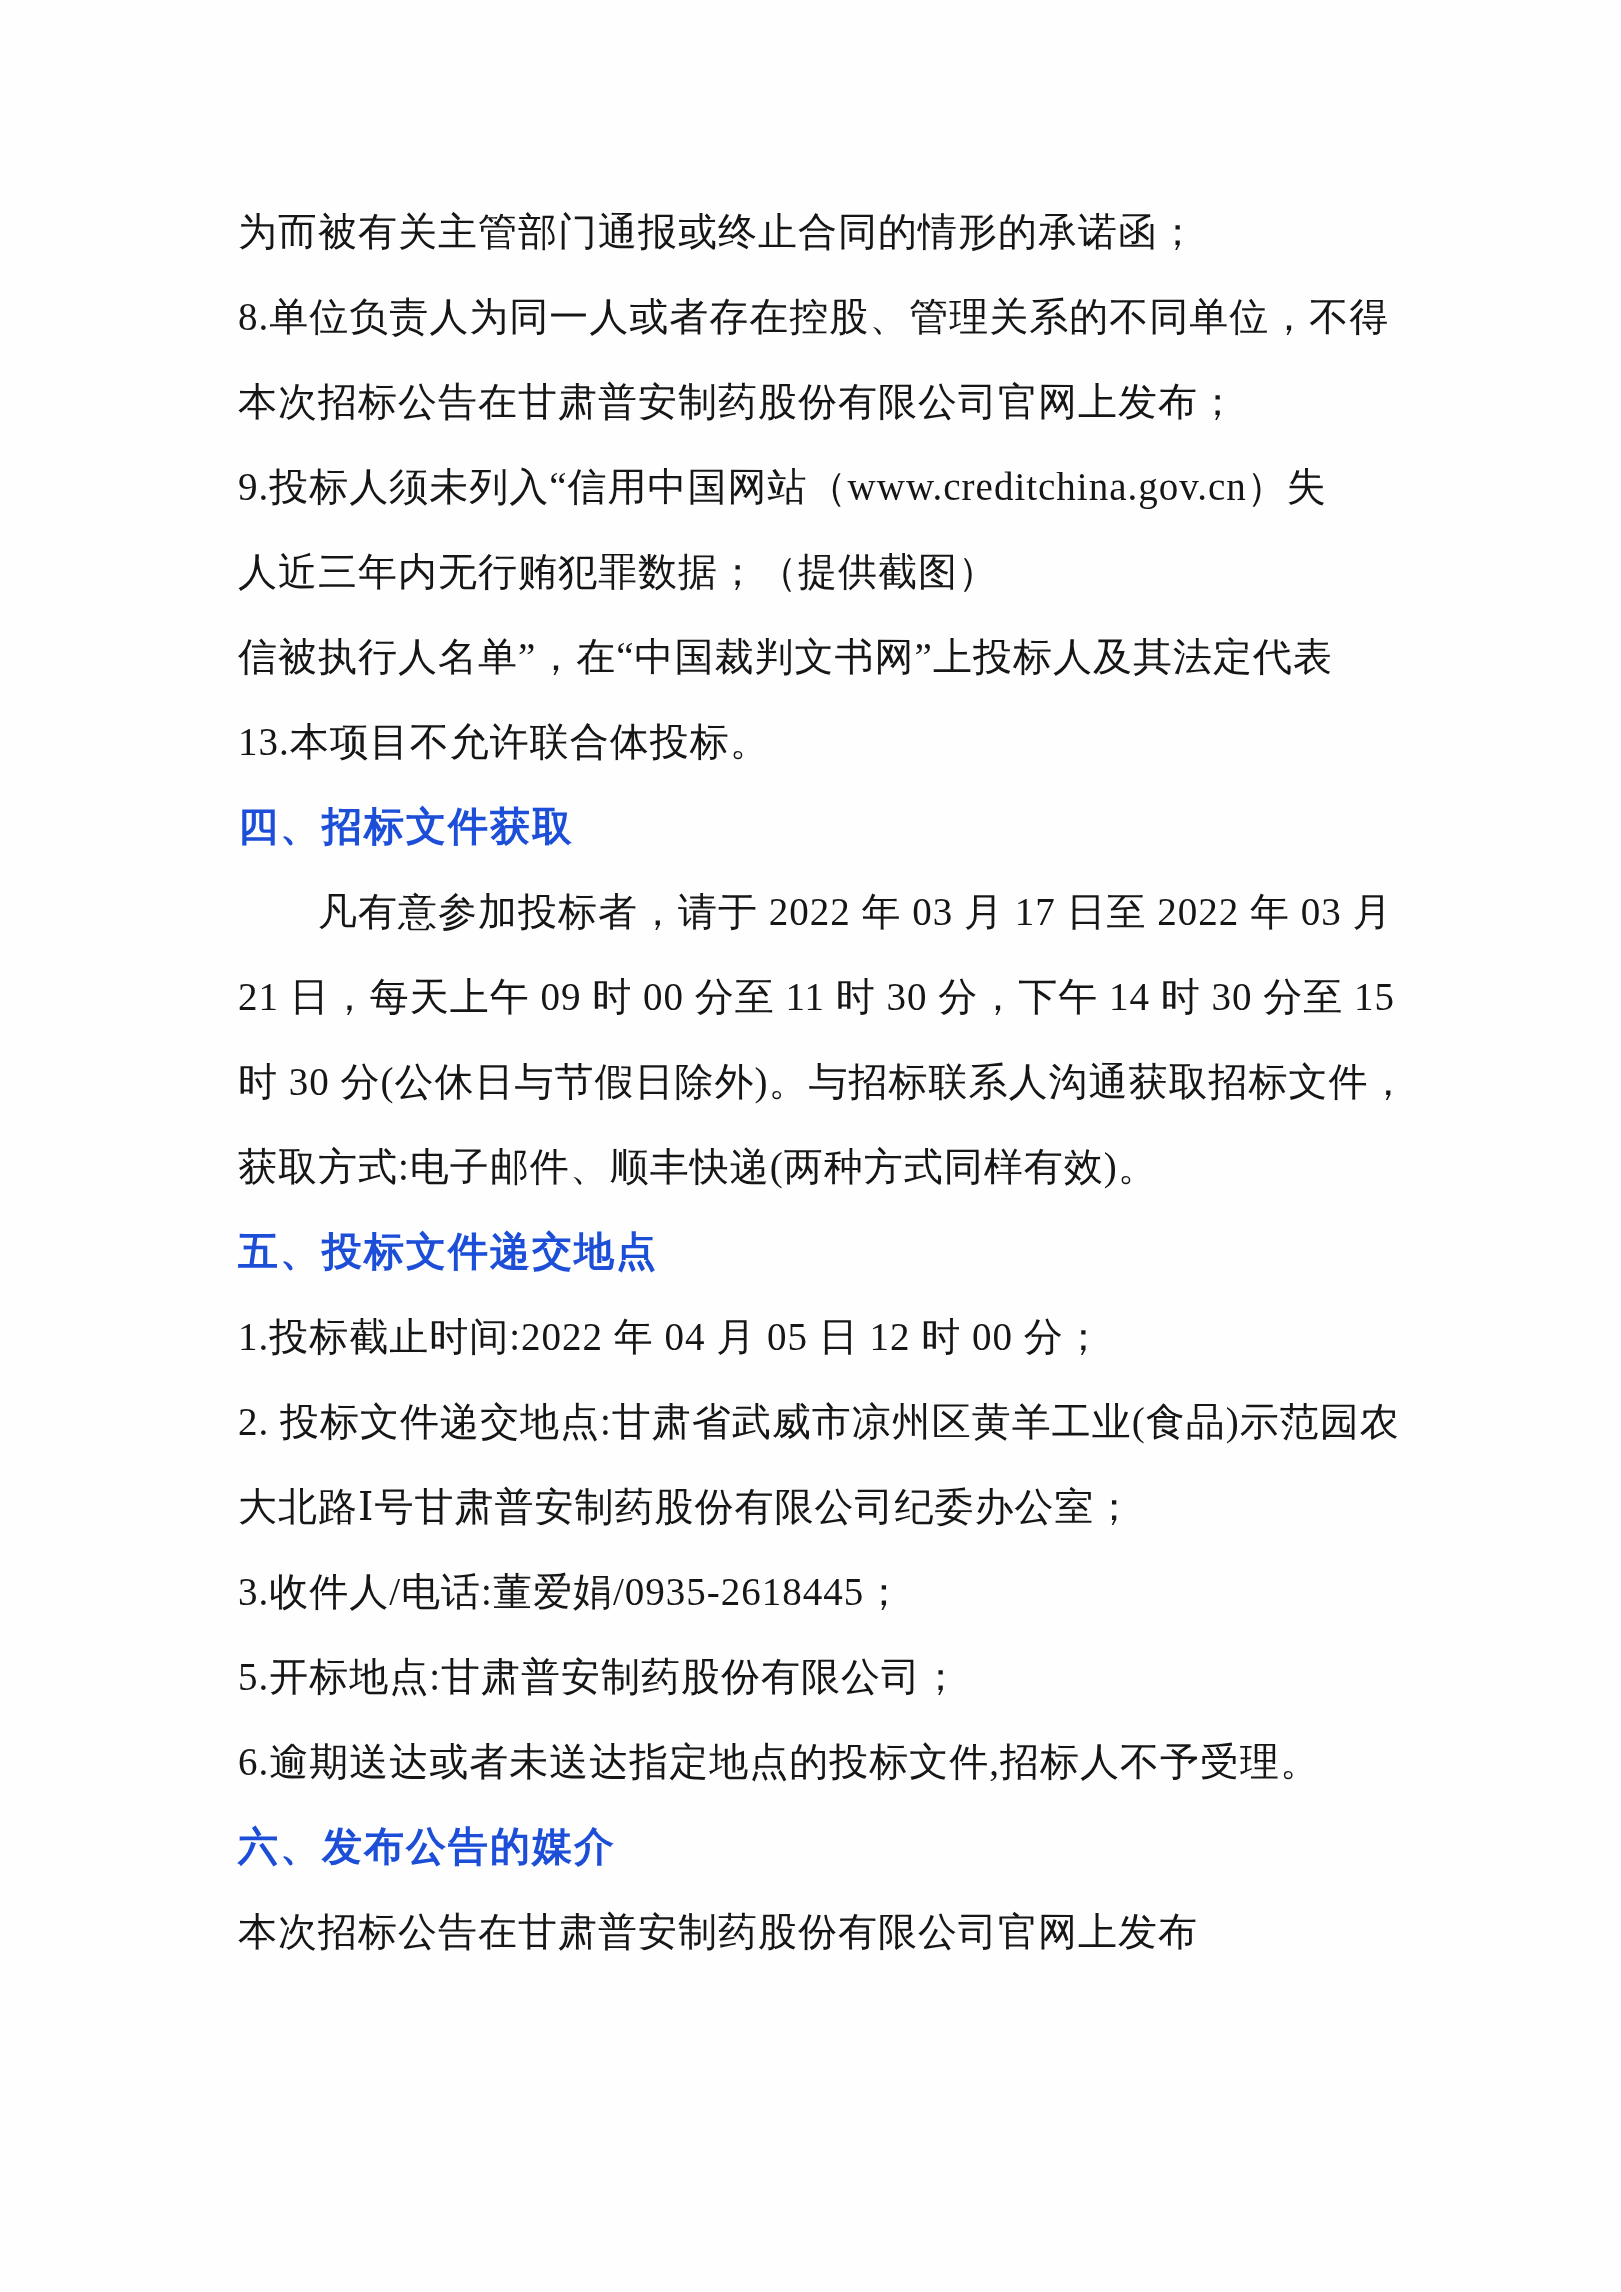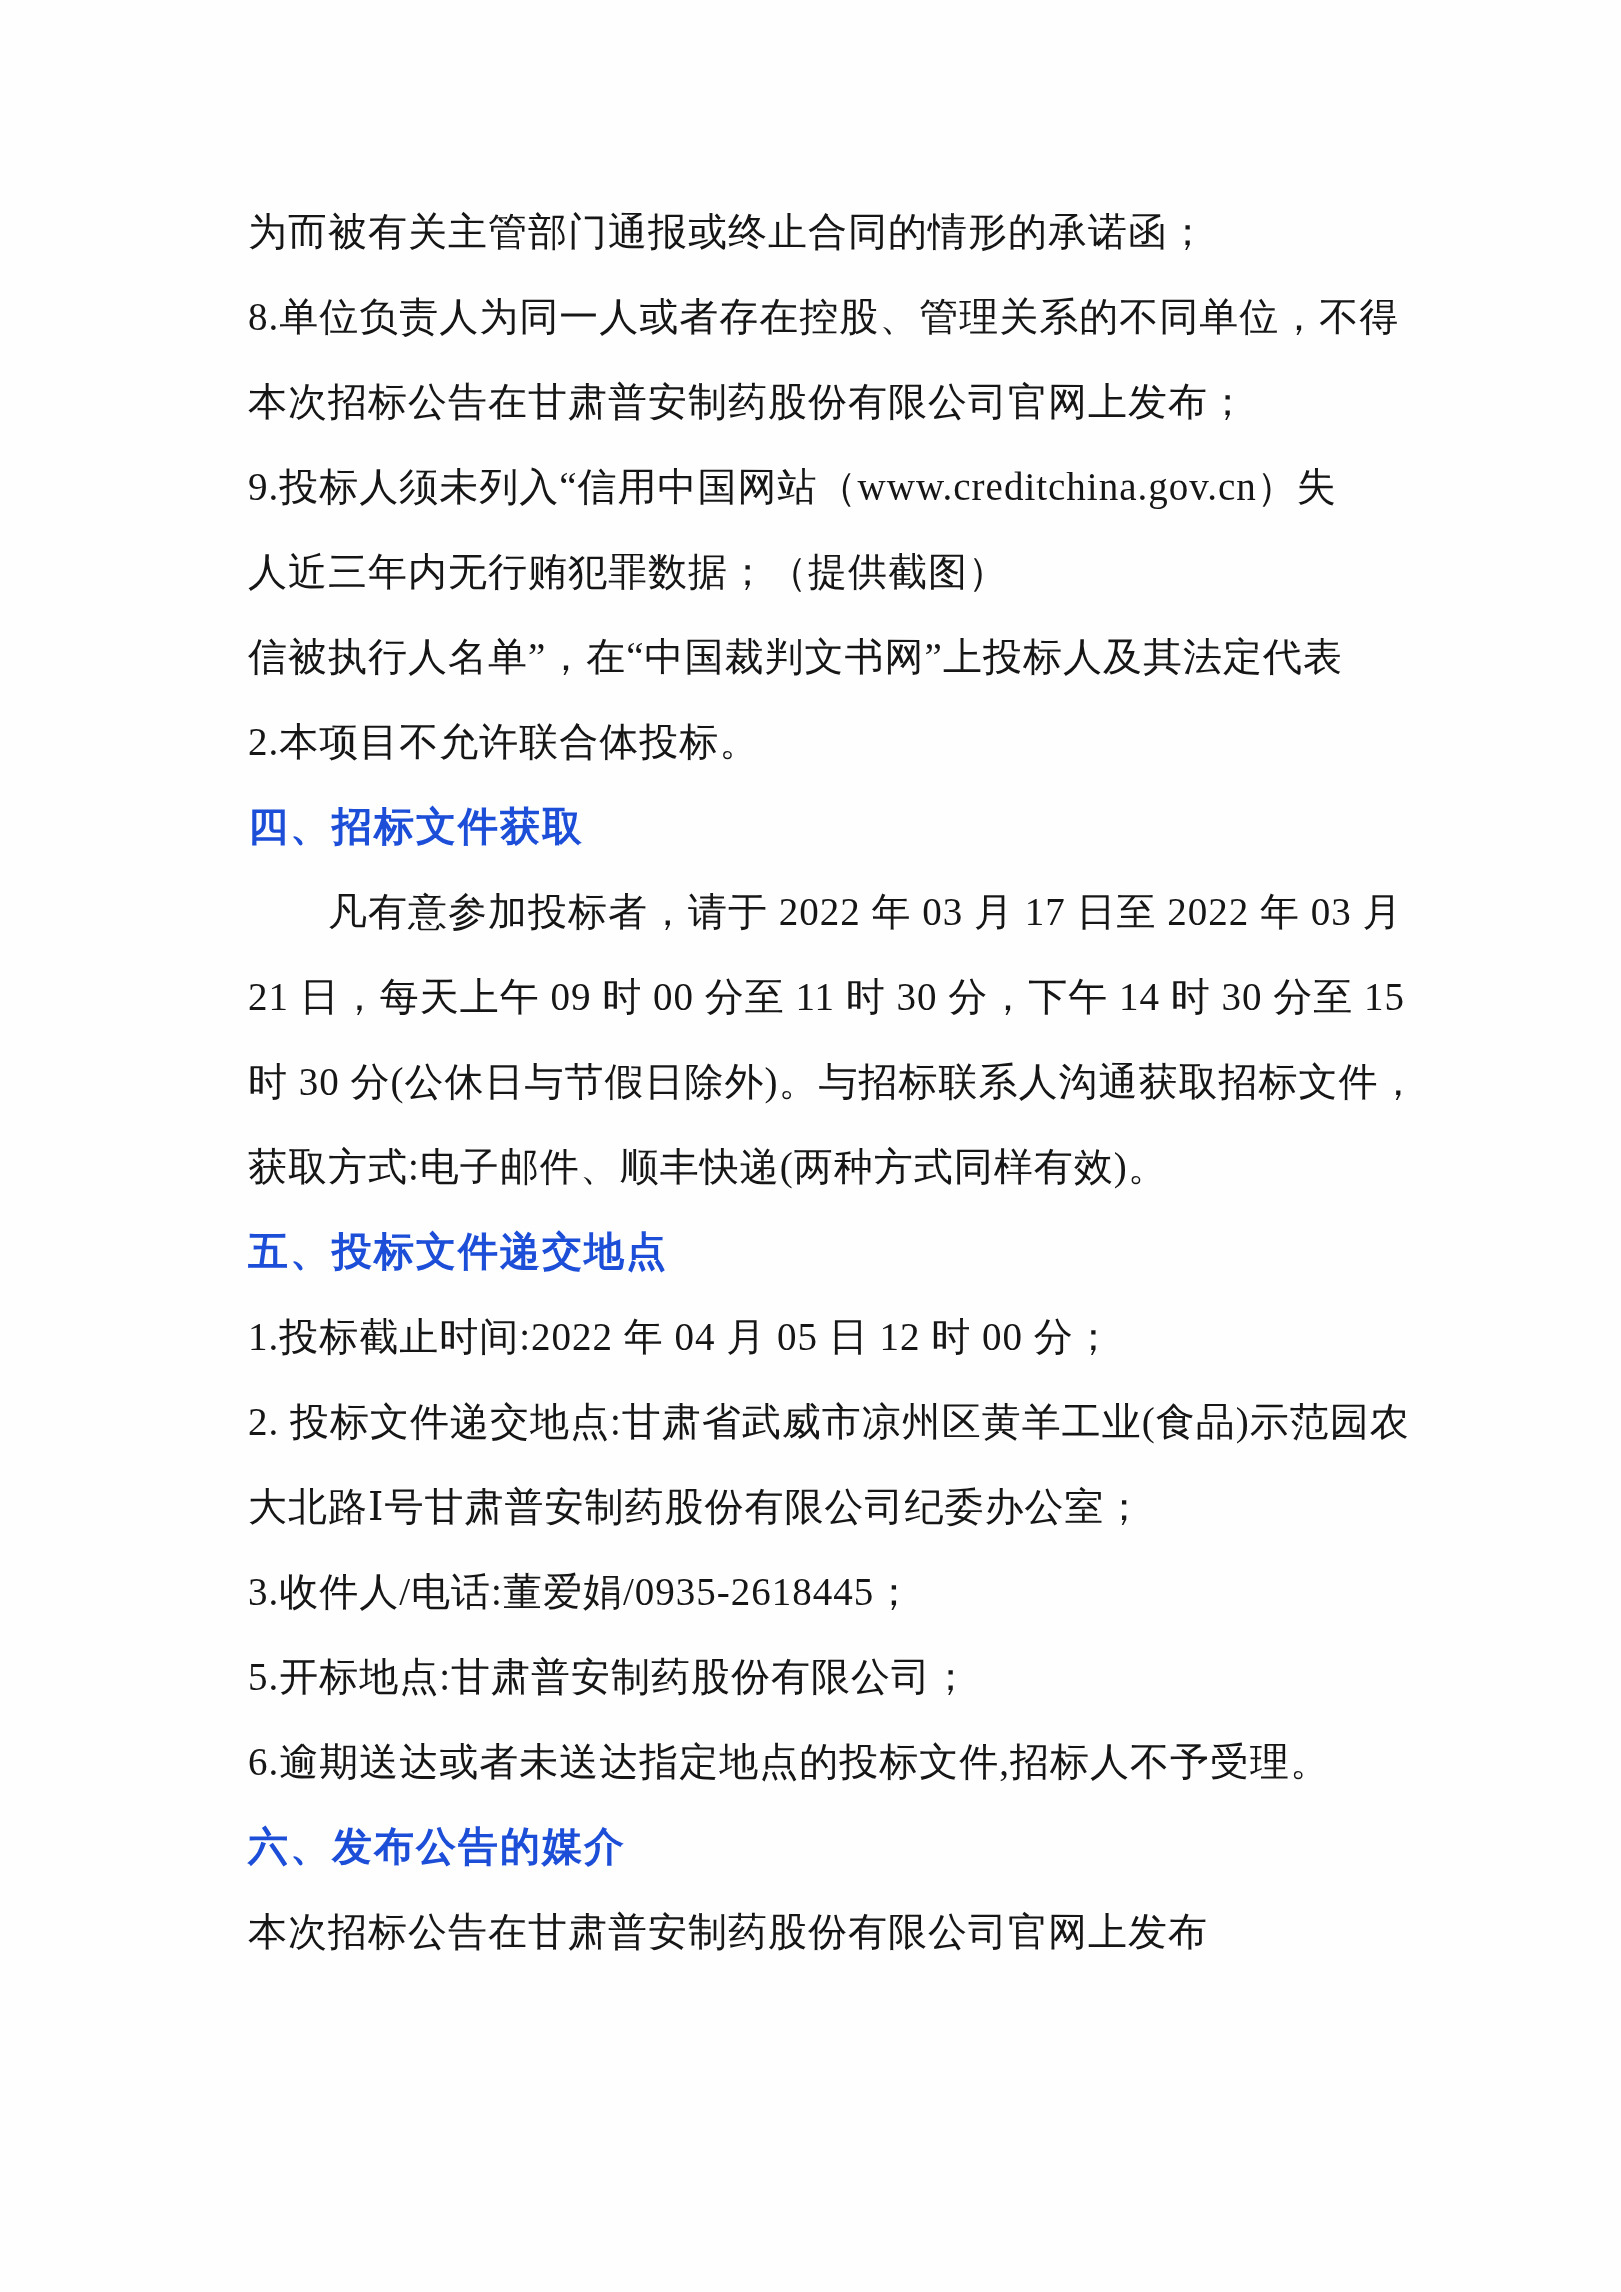--- a/index.html
+++ b/index.html
@@ -12,21 +12,21 @@
     width: 1621px;
     height: 2293px;
     background: #fefefe;
     overflow: hidden;
     font-family: "Liberation Serif", "DejaVu Serif", serif;
     color: #161616;
   }
   .text-block {
     position: absolute;
     top: 208px;
-    left: 248px;
+    left: 238px;
     width: 1157px;
   }
   .line {
     height: 85px;
     font-size: 39px;
     line-height: 47px;
     letter-spacing: 1px;
     white-space: nowrap;
     font-family: "Liberation Serif", "DejaVu Serif", serif;
   }
@@ -45,21 +45,21 @@
 <body>
 
 <div class="page">
   <div class="text-block">
     <div class="line body">为而被有关主管部门通报或终止合同的情形的承诺函；</div>
     <div class="line body">8.单位负责人为同一人或者存在控股、管理关系的不同单位，不得</div>
     <div class="line body">本次招标公告在甘肃普安制药股份有限公司官网上发布；</div>
     <div class="line body">9.投标人须未列入“信用中国网站（www.creditchina.gov.cn）失</div>
     <div class="line body">人近三年内无行贿犯罪数据；（提供截图）</div>
     <div class="line body">信被执行人名单”，在“中国裁判文书网”上投标人及其法定代表</div>
-    <div class="line body">2.本项目不允许联合体投标。</div>
+    <div class="line body">13.本项目不允许联合体投标。</div>
     <div class="line heading">四、招标文件获取</div>
     <div class="line body indent">凡有意参加投标者，请于 2022 年 03 月 17 日至 2022 年 03 月</div>
     <div class="line body">21 日，每天上午 09 时 00 分至 11 时 30 分，下午 14 时 30 分至 15</div>
     <div class="line body">时 30 分(公休日与节假日除外)。与招标联系人沟通获取招标文件，</div>
     <div class="line body">获取方式:电子邮件、顺丰快递(两种方式同样有效)。</div>
     <div class="line heading">五、投标文件递交地点</div>
     <div class="line body">1.投标截止时间:2022 年 04 月 05 日 12 时 00 分；</div>
     <div class="line body">2. 投标文件递交地点:甘肃省武威市凉州区黄羊工业(食品)示范园农</div>
     <div class="line body">大北路Ⅰ号甘肃普安制药股份有限公司纪委办公室；</div>
     <div class="line body">3.收件人/电话:董爱娟/0935-2618445；</div>

